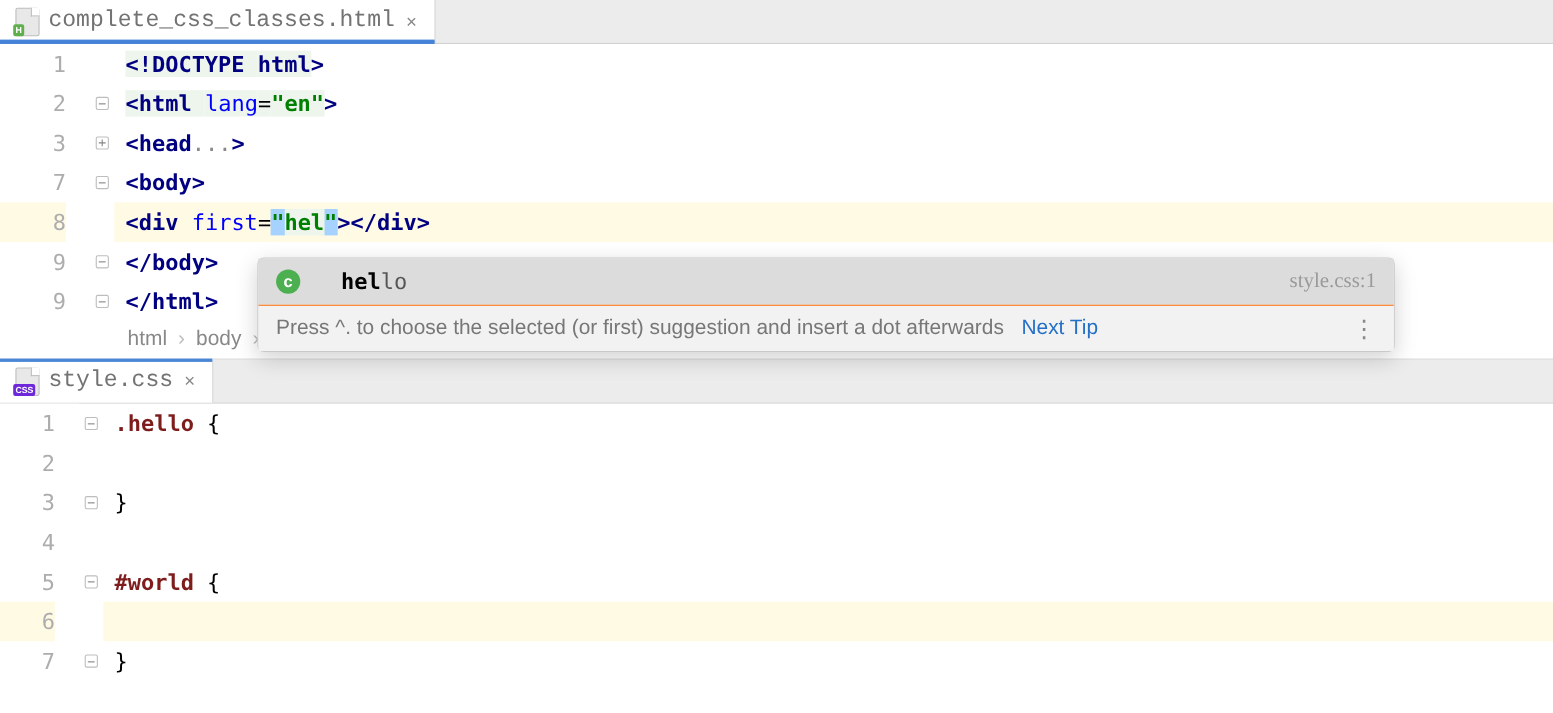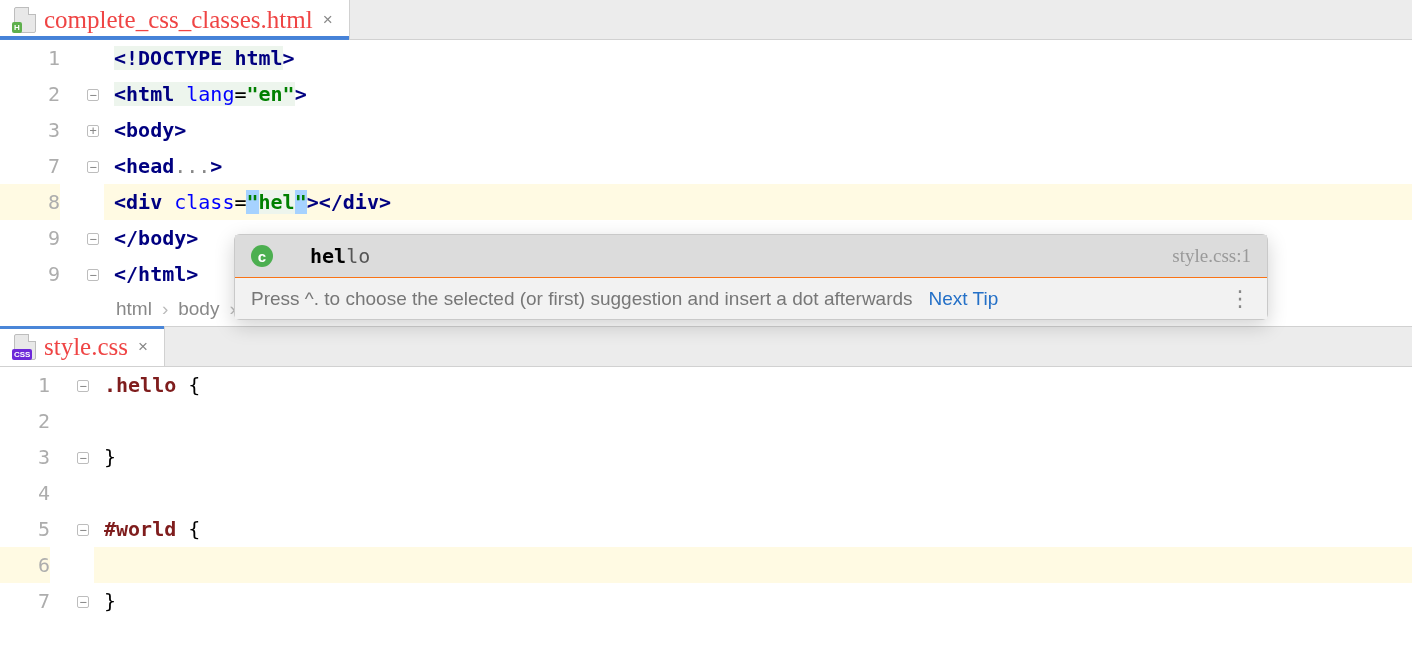--- a/index.html
+++ b/index.html
@@ -73,23 +73,23 @@
   font-size: 8px;
   font-weight: bold;
   color: #fff;
   padding: 1px 2px;
   border-radius: 2px;
   font-family: sans-serif;
 }
 .badge-html { background: #5fb04d; }
 .badge-css { background: #6d28d9; text-align: center; }
 .tab-label {
-  font-family: Liberation Serif, serif;
-  font-size: 25px;
-  color: #ef4444;
+  font-family: Liberation Mono, monospace;
+  font-size: 21px;
+  color: #737373;
 }
 .tab-close {
   font-family: sans-serif;
   color: #888;
   font-size: 17px;
   cursor: pointer;
   padding: 2px;
 }
 .code-area {
   display: flex;
@@ -271,23 +271,23 @@
       <div class="fold-marker"><span class="box">−</span></div>
       <div class="fold-marker"><span class="box">+</span></div>
       <div class="fold-marker"><span class="box">−</span></div>
       <div class="fold-marker"></div>
       <div class="fold-marker"><span class="box">−</span></div>
       <div class="fold-marker"><span class="box">−</span></div>
     </div>
     <div class="code-lines">
       <div class="code-line"><span class="k-tag" style="background:#edf5ed;">&lt;!DOCTYPE </span><span class="k-keyword" style="background:#edf5ed;">html</span><span class="k-tag">&gt;</span></div>
       <div class="code-line"><span class="k-tag" style="background:#edf5ed;">&lt;</span><span class="k-keyword" style="background:#edf5ed;">html </span><span class="k-attr" style="background:#edf5ed;">lang</span><span class="k-punct" style="background:#edf5ed;">=</span><span class="k-val">"en"</span><span class="k-tag">&gt;</span></div>
+      <div class="code-line"><span class="k-tag">&lt;</span><span class="k-keyword">head</span><span style="color:#888;">...</span><span class="k-tag">&gt;</span></div>
       <div class="code-line"><span class="k-tag">&lt;</span><span class="k-keyword">body</span><span class="k-tag">&gt;</span></div>
-      <div class="code-line"><span class="k-tag">&lt;</span><span class="k-keyword">head</span><span style="color:#888;">...</span><span class="k-tag">&gt;</span></div>
-      <div class="code-line highlight"><span class="k-tag">&lt;</span><span class="k-keyword">div </span><span class="k-attr">class</span><span class="k-punct">=</span><span class="k-val sel-highlight">"</span><span class="k-val">hel</span><span class="k-val sel-highlight">"</span><span class="k-tag">&gt;&lt;/</span><span class="k-keyword">div</span><span class="k-tag">&gt;</span></div>
+      <div class="code-line highlight"><span class="k-tag">&lt;</span><span class="k-keyword">div </span><span class="k-attr">first</span><span class="k-punct">=</span><span class="k-val sel-highlight">"</span><span class="k-val">hel</span><span class="k-val sel-highlight">"</span><span class="k-tag">&gt;&lt;/</span><span class="k-keyword">div</span><span class="k-tag">&gt;</span></div>
       <div class="code-line"><span class="k-tag">&lt;/</span><span class="k-keyword">body</span><span class="k-tag">&gt;</span></div>
       <div class="code-line"><span class="k-tag">&lt;/</span><span class="k-keyword">html</span><span class="k-tag">&gt;</span></div>
     </div>
   </div>
 
   <div class="breadcrumb">
     <span>html</span>
     <span class="bc-sep">›</span>
     <span>body</span>
     <span class="bc-sep">›</span>

